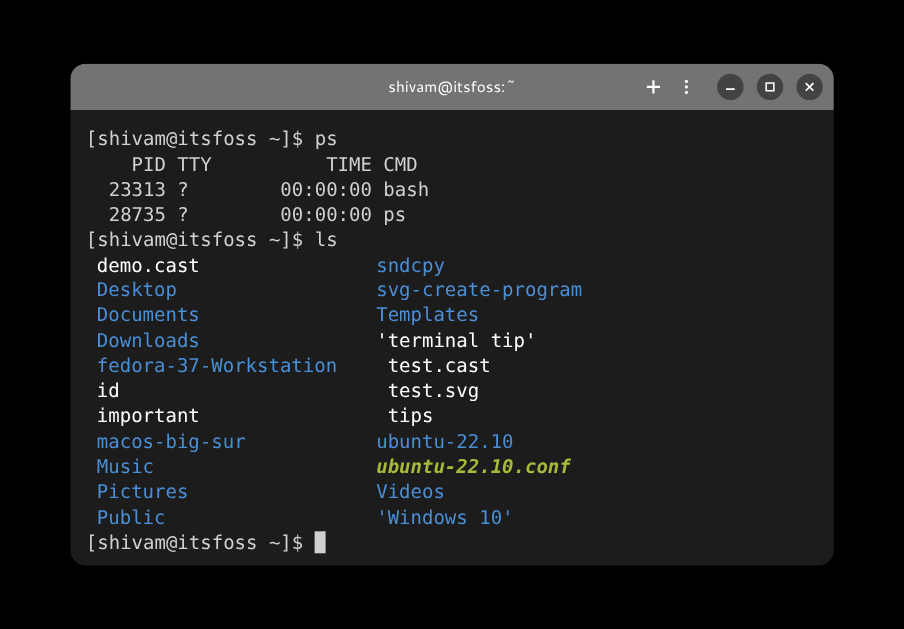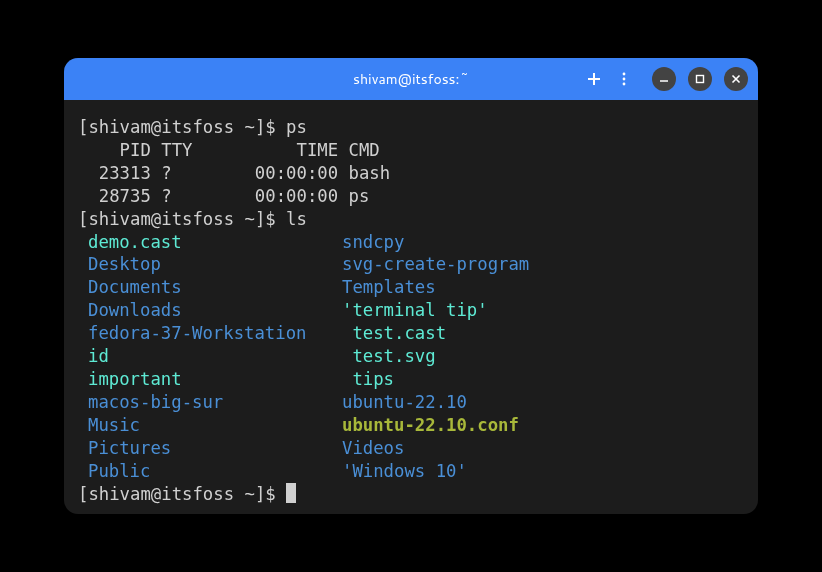--- a/index.html
+++ b/index.html
@@ -19,21 +19,21 @@
     .terminal-window {
       width: 694px;
       height: 456px;
       background: #1c1c1c;
       border-radius: 14px;
       overflow: hidden;
       box-shadow: 0 2px 15px rgba(0,0,0,0.6);
     }
     .titlebar {
       height: 42px;
-      background: #3b82f6;
+      background: #737373;
       display: flex;
       align-items: center;
       padding: 0 10px;
       position: relative;
     }
     .titlebar-title {
       color: #ffffff;
       font-size: 14px;
       font-family: -apple-system, "Segoe UI", Cantarell, sans-serif;
       position: absolute;
@@ -78,22 +78,22 @@
       padding: 6px 14px;
       font-size: 17.3px;
       line-height: 22.9px;
       color: #d0d0d0;
       white-space: pre;
       font-weight: 500;
       margin-top: 10px;
     }
     .prompt-user { color: #d0d0d0; }
     .dir-color { color: #4a8fd6; font-weight: 400; }
-    .exec-color { color: #a8b83a; font-weight: 600; }
-    .reg-color { color: #5eead4; }
+    .exec-color { color: #a8b83a; font-weight: 600; font-style: italic; }
+    .reg-color { color: #ffffff; }
     .cursor-block {
       display: inline-block;
       width: 10px;
       height: 20px;
       background: #d0d0d0;
       vertical-align: text-bottom;
       margin-bottom: 1px;
     }
     .ls-row {
       display: flex;

